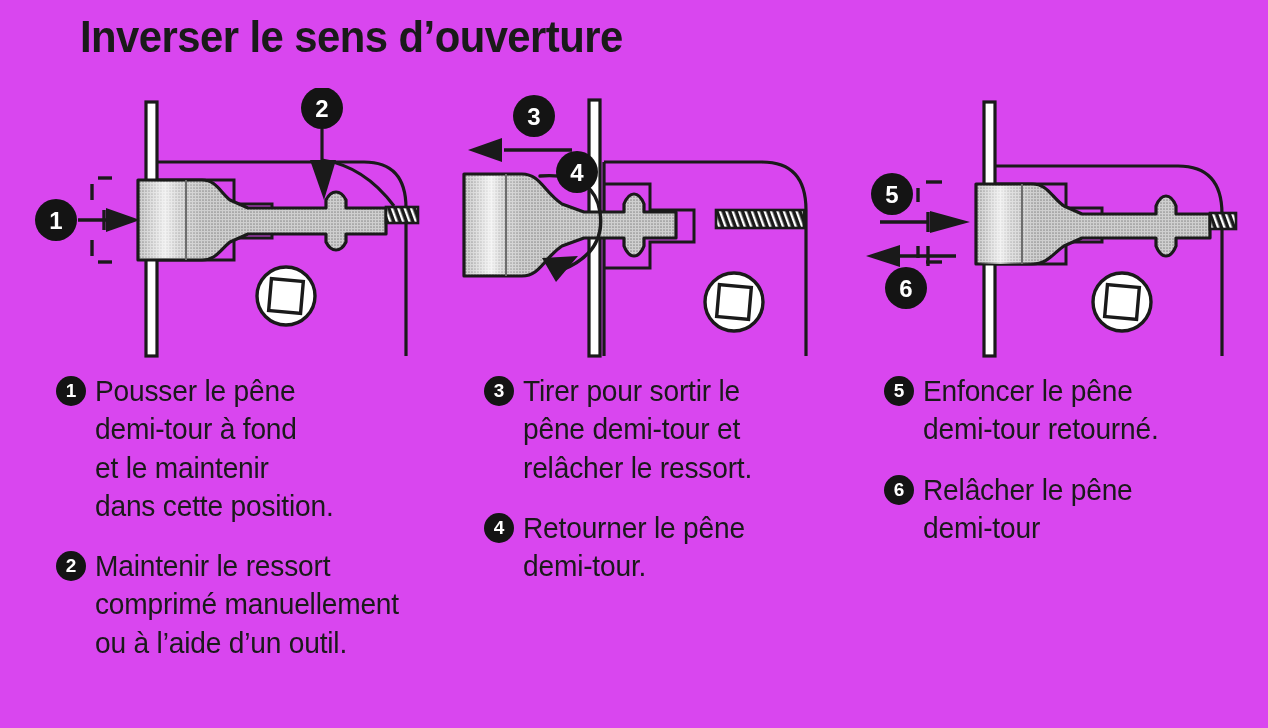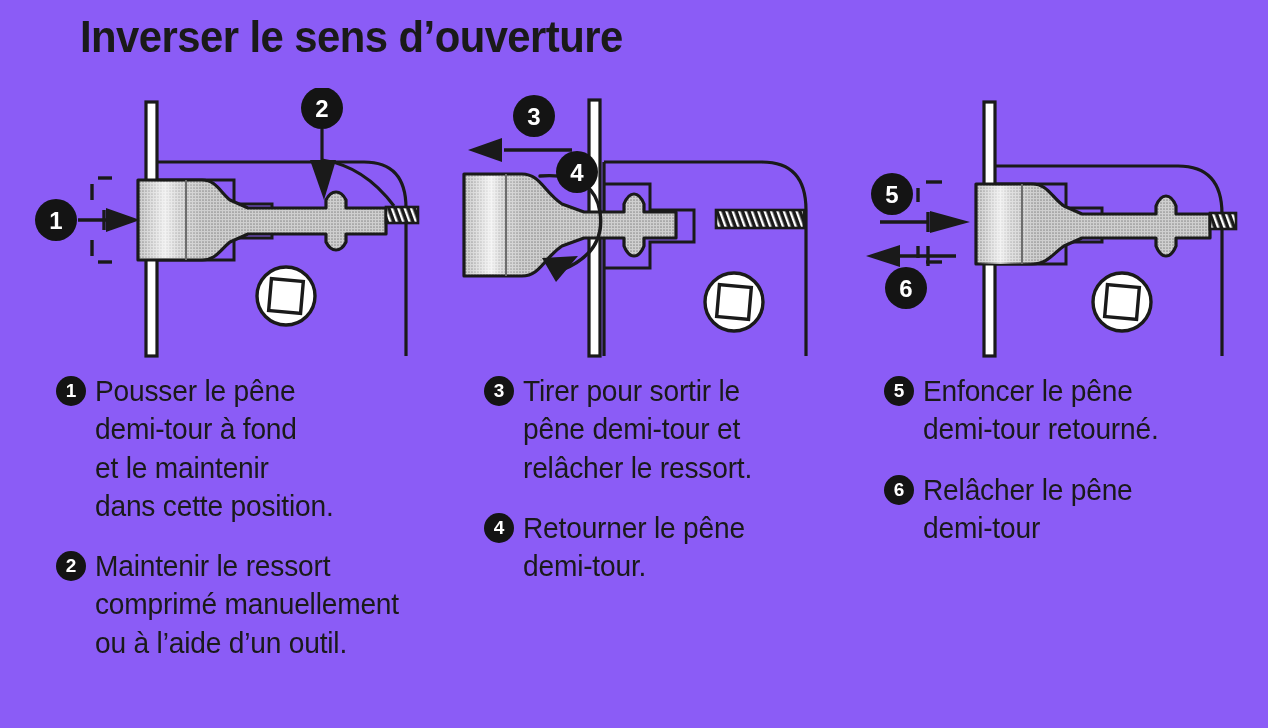--- a/index.html
+++ b/index.html
@@ -13,21 +13,21 @@
     height: 728px;
     overflow: hidden;
     font-family: "Liberation Sans", "DejaVu Sans", sans-serif;
     color: #1a1a1a;
     position: relative;
   }
   .page {
     position: relative;
     width: 1268px;
     height: 728px;
-    background: #8b5cf6;
+    background: #d946ef;
   }
 
   
   .title {
     position: absolute;
     left: 80px;
     top: 12px;
     font-size: 45px;
     font-weight: bold;
     letter-spacing: -0.6px;

